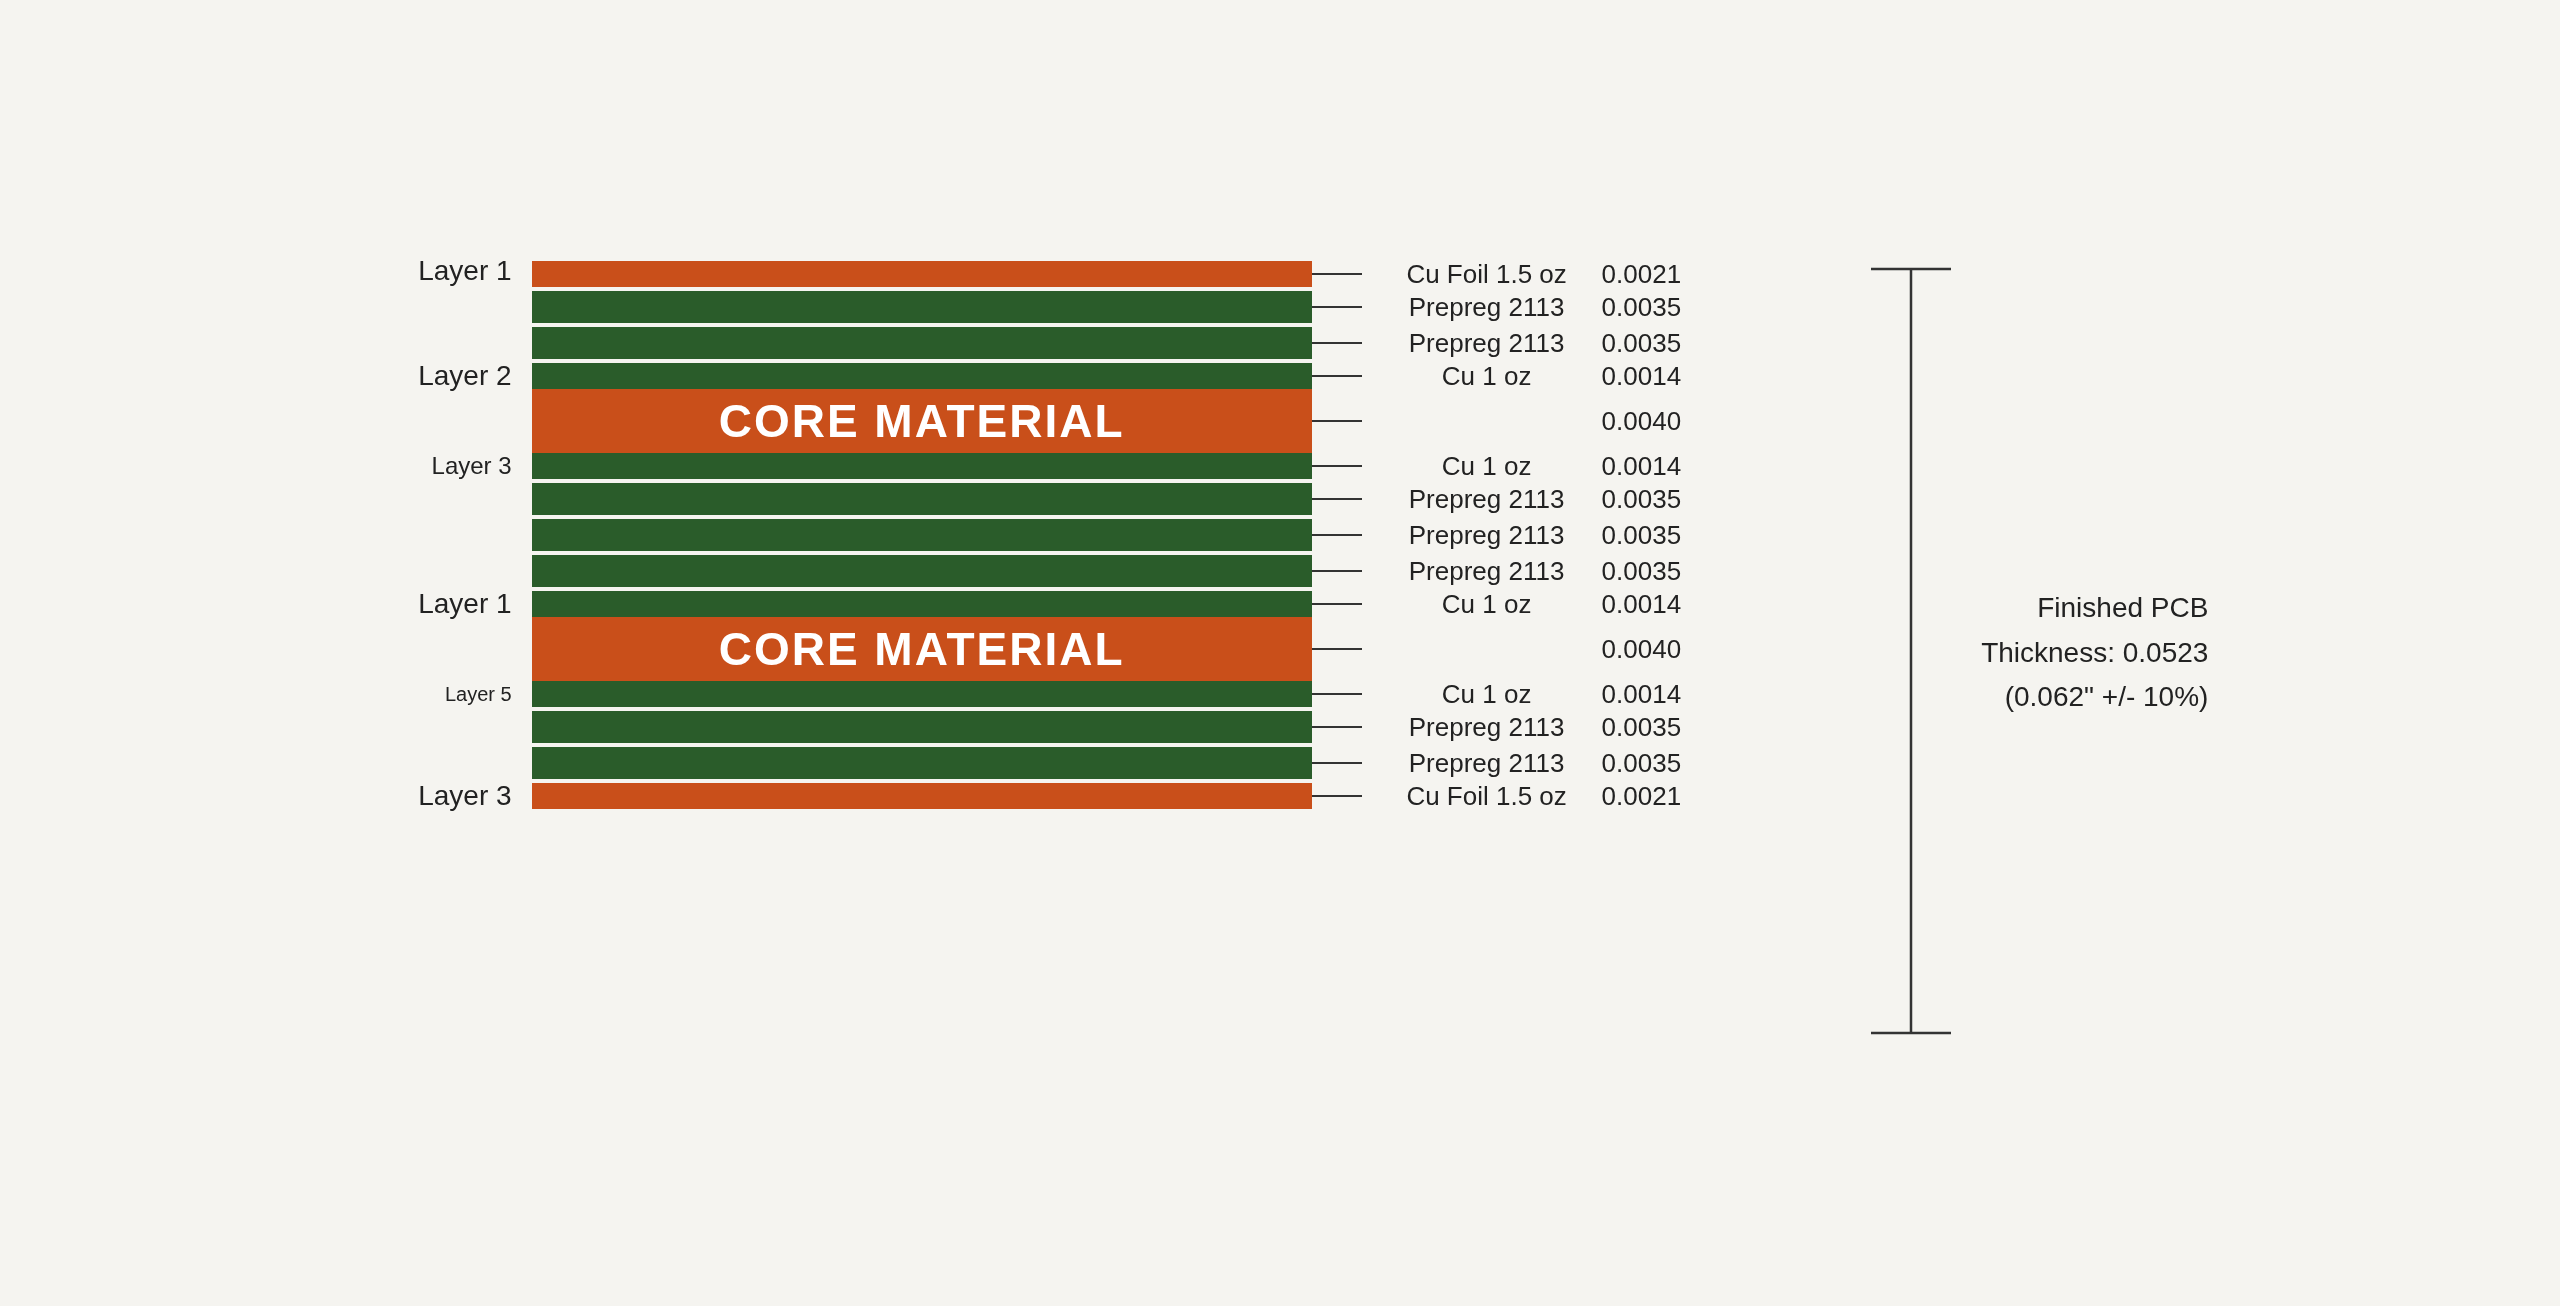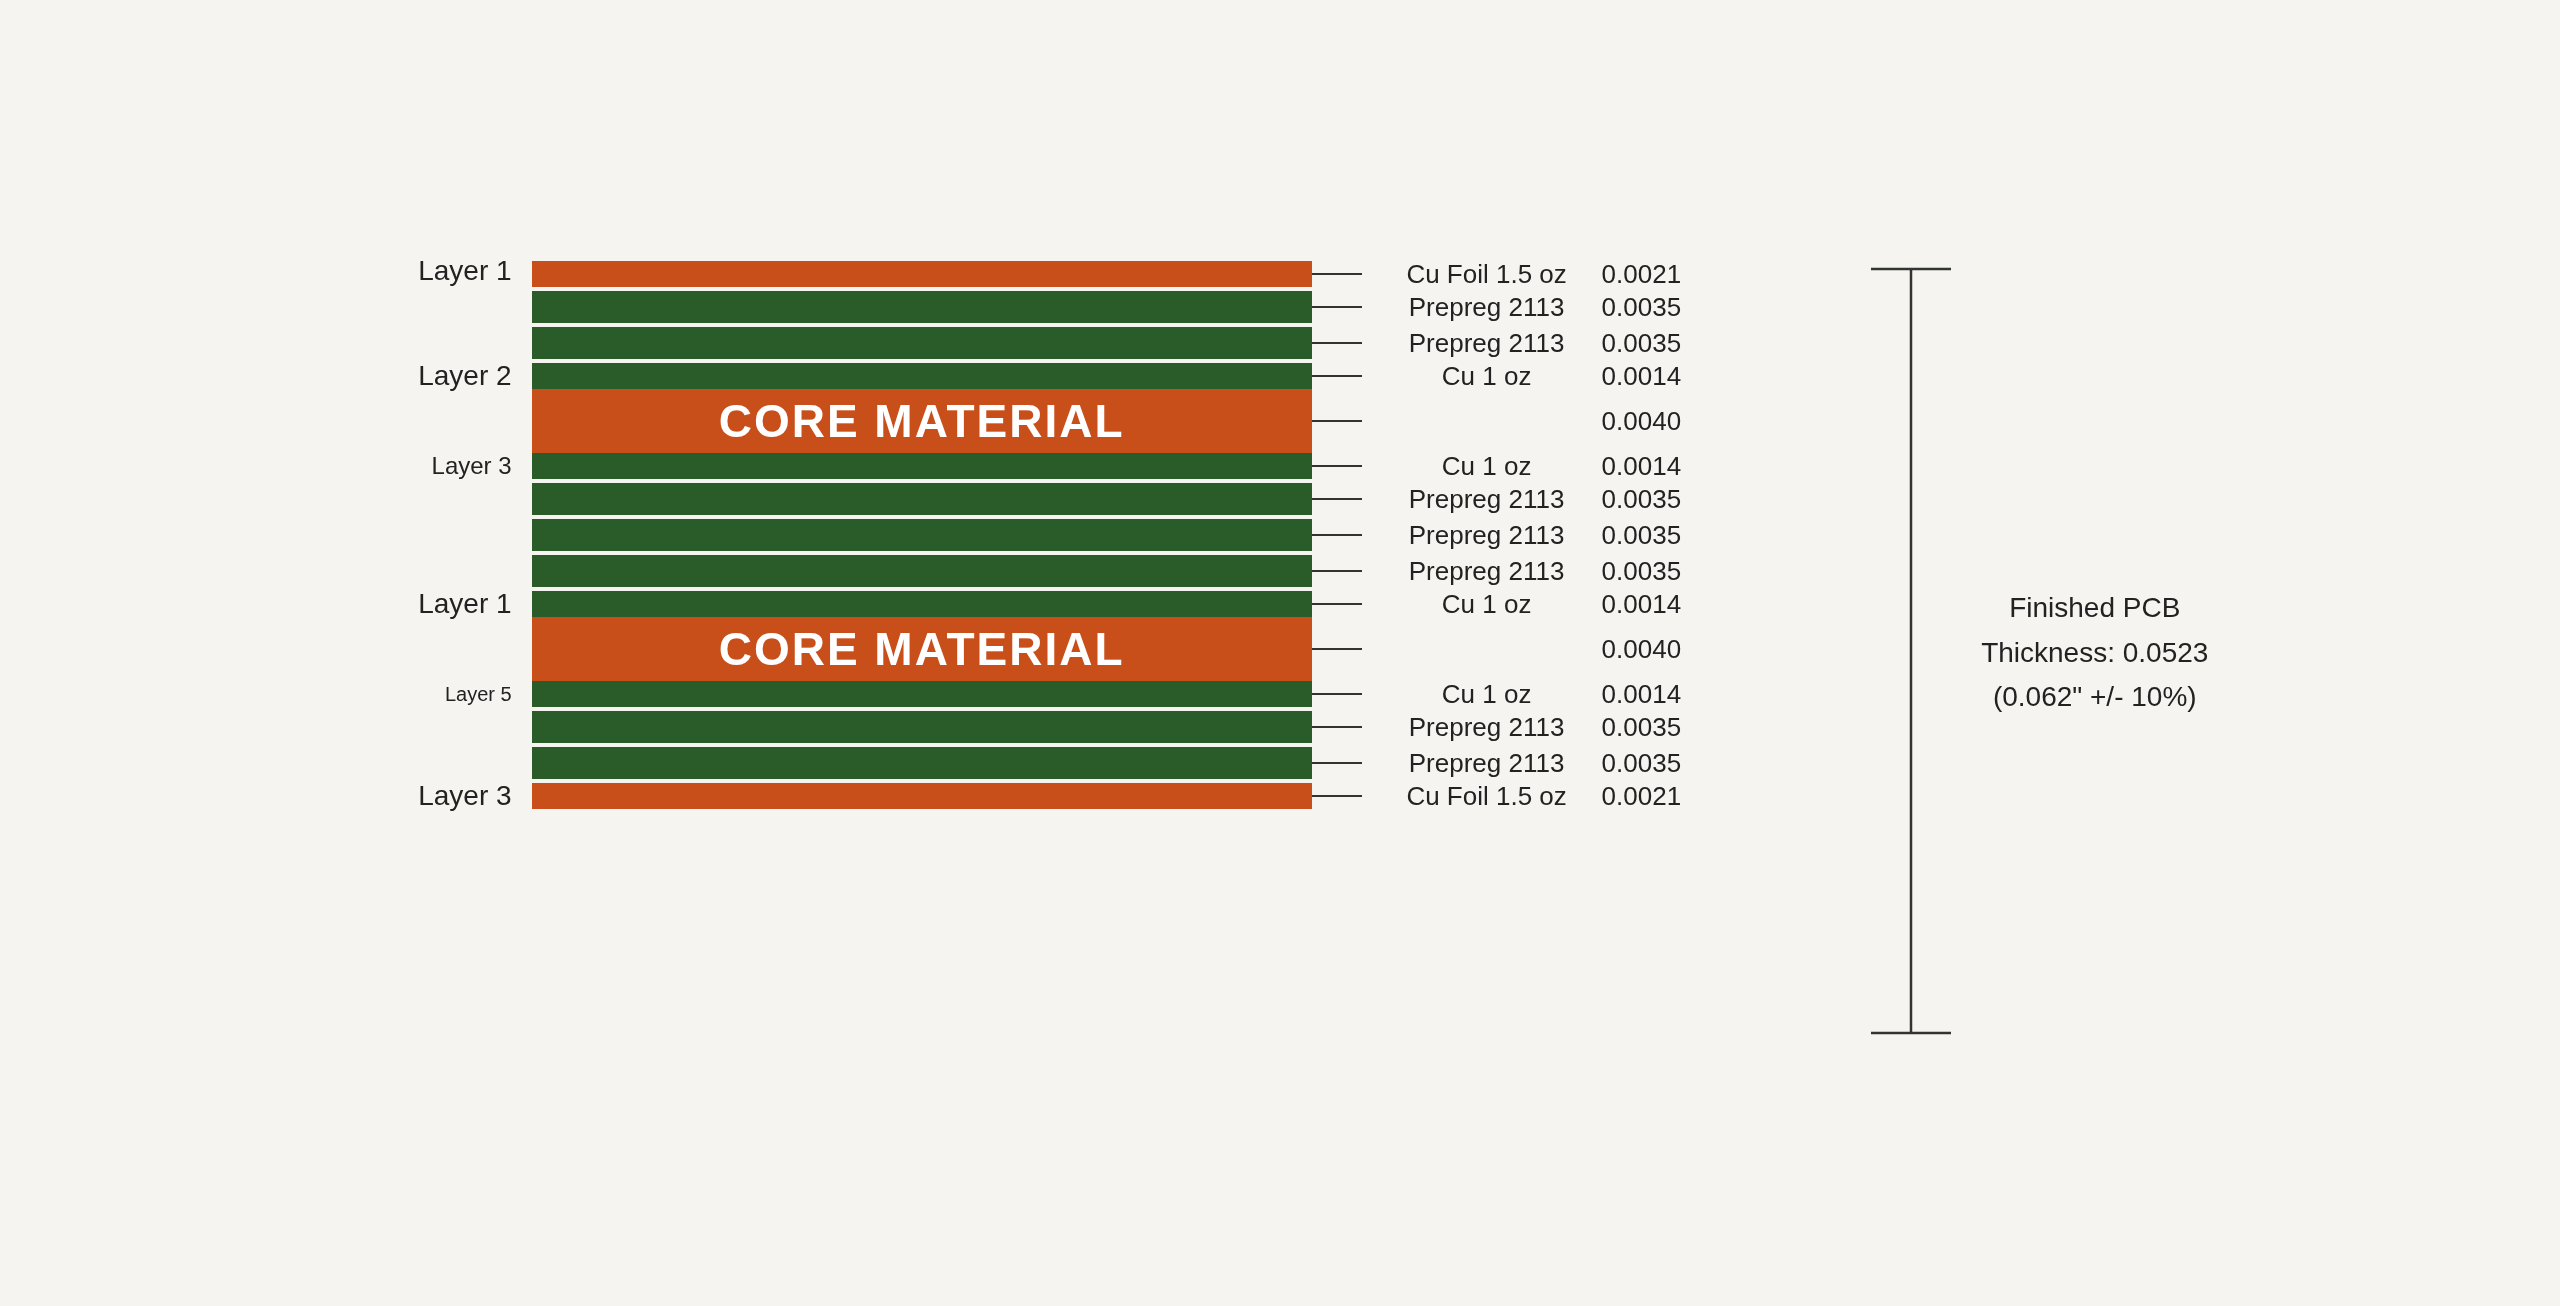--- a/index.html
+++ b/index.html
@@ -229,21 +229,21 @@
 
           <line x1="10" y1="8" x2="90" y2="8" stroke="#333" stroke-width="2.5"></line>
 
           <line x1="50" y1="8" x2="50" y2="772" stroke="#333" stroke-width="2.5"></line>
 
           <line x1="10" y1="772" x2="90" y2="772" stroke="#333" stroke-width="2.5"></line>
         </svg>
       </div>
 
       <div style="display:flex; align-items:center; margin-left:20px;">
-        <div style="text-align:center; line-height:1.6;">
+        <div style="text-align:right; line-height:1.6;">
           <div style="font-size:28px; color:#222;">Finished PCB</div>
           <div style="font-size:28px; color:#222;">Thickness: 0.0523</div>
           <div style="font-size:28px; color:#222;">(0.062" +/- 10%)</div>
         </div>
       </div>
 
     </div>
 
   </div>
 

